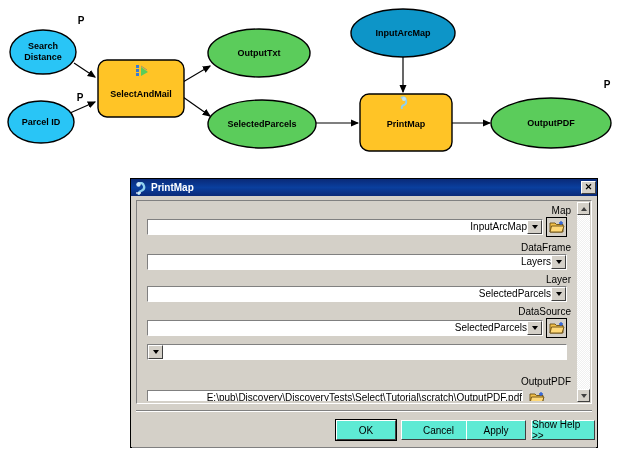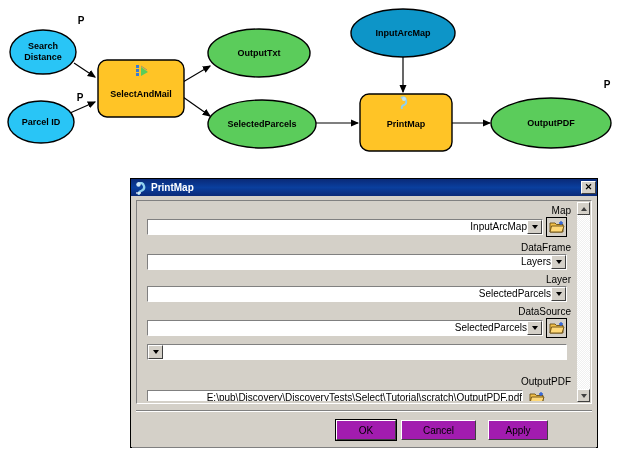--- a/index.html
+++ b/index.html
@@ -257,38 +257,38 @@
     left: 5px; top: 0;
     width: 456px;
     height: 0;
     border-top: 1px solid #808080;
     border-bottom: 1px solid #ffffff;
   }
   .dlg-btn {
     position: absolute;
     top: 10px;
     height: 20px;
-    background: #a21caf;
+    background: #5eead4;
     border-top: 1px solid #ffffff;
     border-left: 1px solid #ffffff;
     border-right: 1px solid #404040;
     border-bottom: 1px solid #404040;
     box-sizing: border-box;
     font-size: 10px;
     font-family: "Liberation Sans", sans-serif;
     color: #000000;
     display: flex;
     align-items: center;
     justify-content: center;
     cursor: default;
   }
   .dlg-btn.default { outline: 1px solid #000000; outline-offset: 0px; }
   #btn-ok     { left: 205px; width: 60px; }
   #btn-cancel { left: 270px; width: 75px; }
-  #btn-apply  { left: 335px; width: 60px; margin-left: 22px; }
+  #btn-apply  { left: 335px; width: 60px; }
   #btn-help   { left: 400px; width: 64px; }
 
   #dlg-bottom-edge {
     position: absolute;
     left: 1px; bottom: 1px;
     width: 464px;
     height: 0;
     border-top: 1px solid #808080;
   }
 </style>
@@ -480,17 +480,18 @@
           </div>
       </div>
 
     </div>
 
     <div id="button-bar">
       <div id="btnbar-sep"></div>
       <div class="dlg-btn default" id="btn-ok">OK</div>
       <div class="dlg-btn" id="btn-cancel">Cancel</div>
       <div class="dlg-btn" id="btn-apply">Apply</div>
+      <div class="dlg-btn" id="btn-help">Show Help &gt;&gt;</div>
       <div id="dlg-bottom-edge"></div>
     </div>
 
   </div>
 </div>
 
 </body></html>

